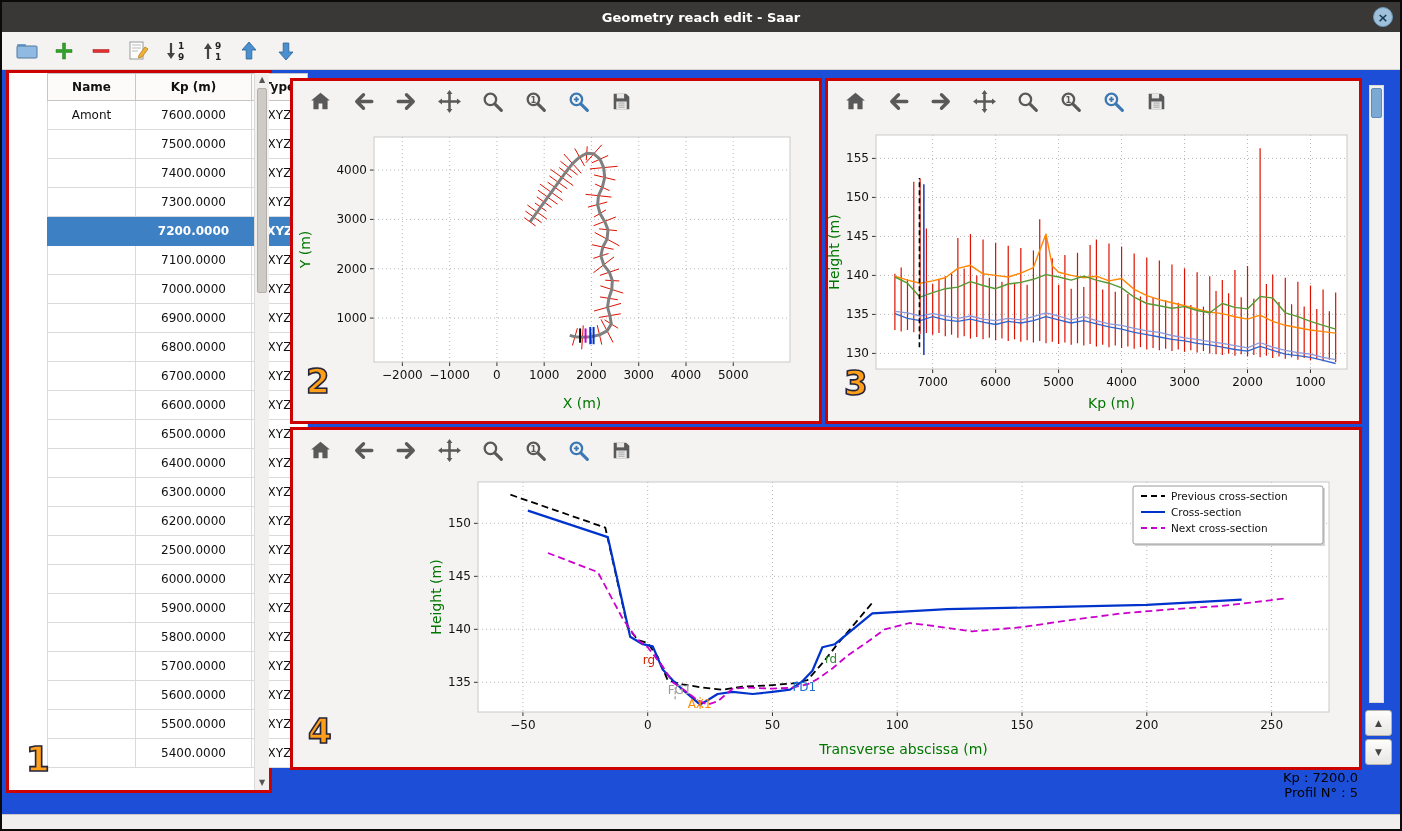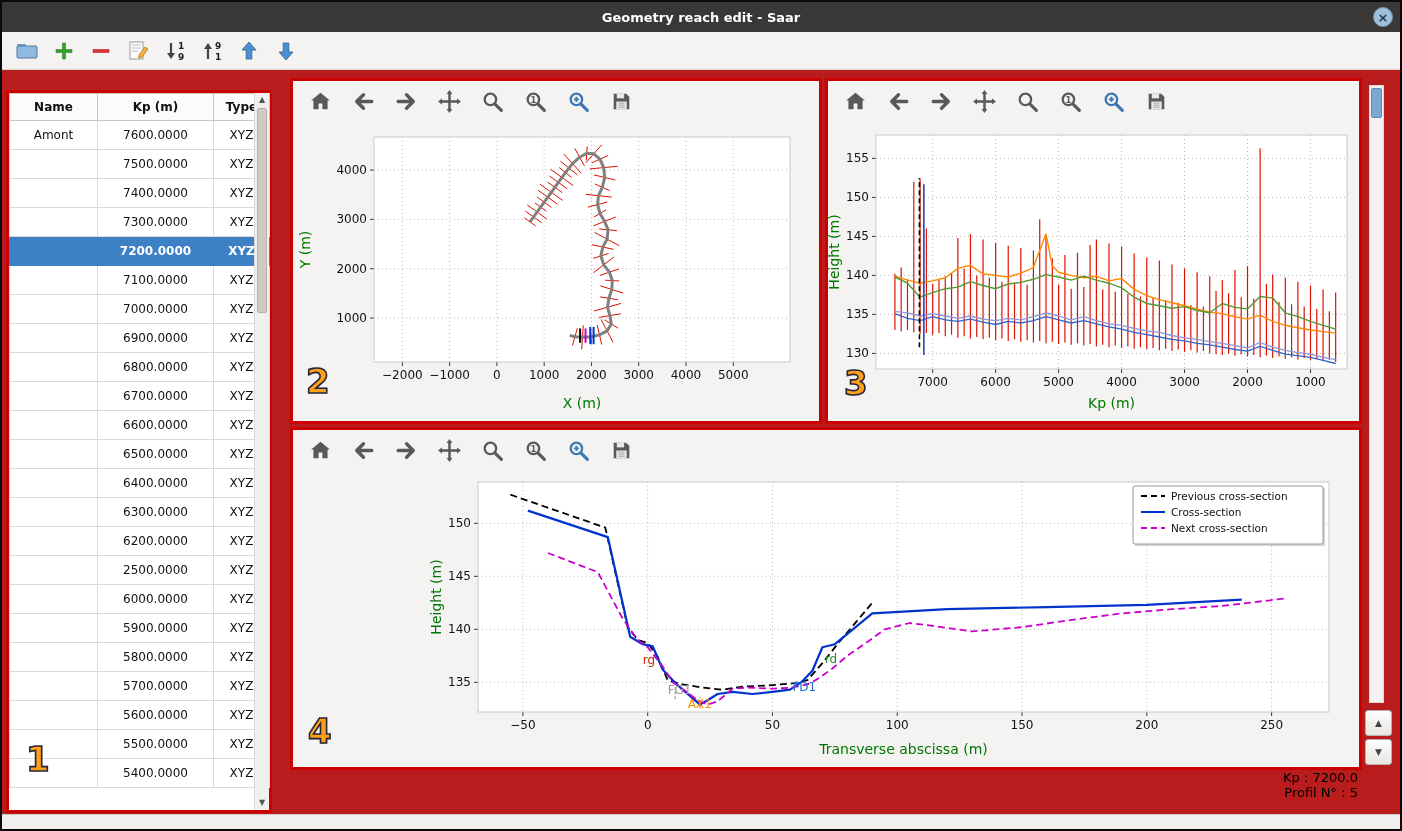--- a/index.html
+++ b/index.html
@@ -3,21 +3,21 @@
 <meta charset="utf-8">
 <style>
   * { box-sizing: border-box; margin: 0; padding: 0; }
   body {
     width: 1402px; height: 831px; overflow: hidden;
     font-family: "DejaVu Sans", sans-serif;
     background: #d9d7d4;
   }
   .window {
     position: relative; width: 1402px; height: 831px;
-    background: #b91c1c; border: 2px solid #0a0a0a;
+    background: #1d4ed8; border: 2px solid #0a0a0a;
   }
   
   .titlebar {
     height: 30px; background: #393836; color: #fff;
     display: flex; align-items: center; justify-content: center;
     font-size: 13px; font-weight: bold; position: relative;
   }
   .close-btn {
     position: absolute; right: 7px; top: 5px; width: 20px; height: 20px;
     border-radius: 50%; background: #9fc0da; color: #17364f;
@@ -27,21 +27,21 @@
   }
   
   .toolbar {
     height: 38px; background: #f4f3f1; border-bottom: 1px solid #d8d5d1;
     display: flex; align-items: center; gap: 11px; padding: 0 12px;
   }
   .tb-btn { width: 26px; height: 26px; display: inline-flex; align-items: center; justify-content: center; cursor: pointer; }
   .tb-btn svg { display: block; }
   
   .panel { position: absolute; border: 3px solid #cc0101; background: #f4f3f1; }
-  #panel-table   { left: 4px;   top: 88px;  width: 266px;  height: 723px; background: #fff; }
+  #panel-table   { left: 4px;   top: 68px;  width: 266px;  height: 723px; background: #fff; padding-left: 38px; }
   #panel-plan    { left: 288px; top: 76px;  width: 532px;  height: 346px; }
   #panel-profile { left: 823px; top: 76px;  width: 537px;  height: 346px; }
   #panel-section { left: 288px; top: 425px; width: 1072px; height: 343px; }
   
   #panel-table table { border-collapse: collapse; width: 260px; font-size: 12px; table-layout: fixed; }
   #panel-table th {
     height: 27px; font-weight: bold; border: 1px solid #c6c6c6;
     background: #fcfbfa; color: #111;
   }
   #panel-table th:nth-child(1), #panel-table td:nth-child(1) { width: 88px; }

